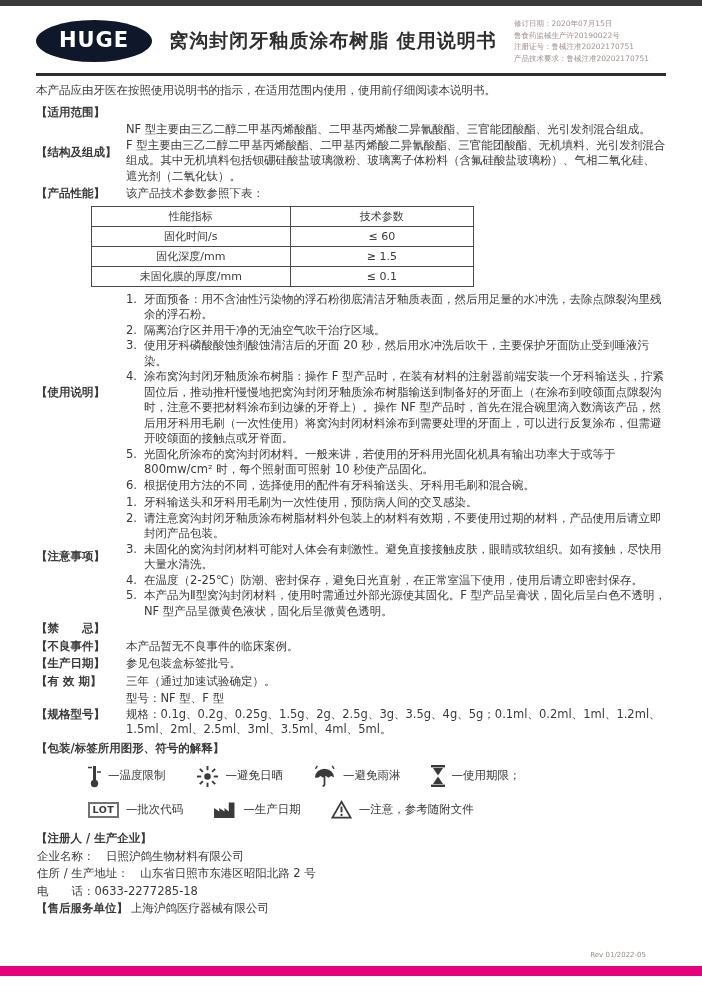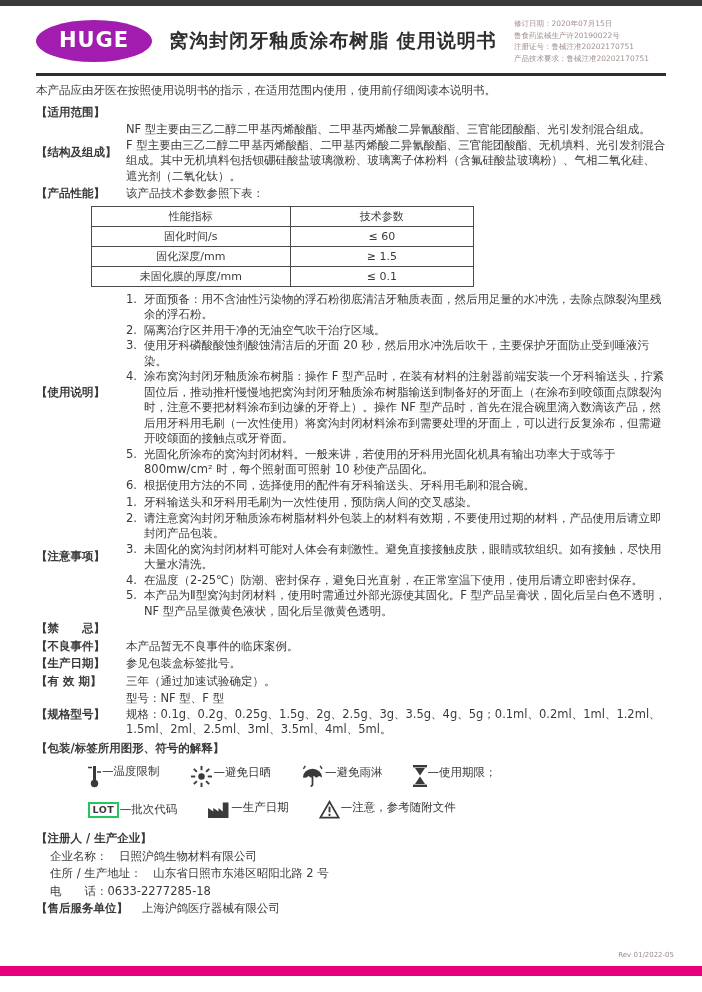--- a/index.html
+++ b/index.html
@@ -7,21 +7,21 @@
     width:702px;height:992px;position:relative;overflow:hidden;
     background:#ffffff;color:#3a3a3a;
     font-family:"DejaVu Sans","Liberation Sans",sans-serif;
     font-size:11.5px;line-height:15.5px;
   }
   .top-strip{position:absolute;top:0;left:0;width:702px;height:6px;background:#3a3a3a;}
   .page{padding:14px 36px 0 36px;}
   
   .header{display:flex;align-items:center;margin-top:4px;}
   .logo{
-    width:116px;height:42px;border-radius:50%;background:#a21caf;
+    width:116px;height:42px;border-radius:50%;background:#0f172a;
     display:flex;align-items:center;justify-content:center;flex-shrink:0;
   }
   .logo span{color:#fff;font-weight:bold;font-size:21px;letter-spacing:1px;}
   .title{flex:1;text-align:center;font-size:19px;font-weight:bold;color:#2e2e2e;letter-spacing:1px;}
   .meta{width:152px;flex-shrink:0;font-size:7.5px;line-height:11.5px;color:#a38f8f;}
   .divider{border-top:3px solid #2e2e2e;margin-top:9px;}
   .intro{margin:7px 0 6px 0;}
   
   p{margin:0;}
   .sec{display:flex;margin-bottom:2px;align-items:center;}
@@ -31,32 +31,32 @@
   .li .n{width:18px;flex-shrink:0;}
   .li .t{flex:1;}
   
   table.perf{border-collapse:collapse;margin:4px 0 5px 55px;width:383px;font-size:11px;}
   table.perf th,table.perf td{
     border:1.5px solid #4a4a4a;text-align:center;padding:1px 6px;line-height:17px;font-weight:normal;
   }
   
   .fullsec-label{font-weight:bold;margin:3px 0 8px 0;}
   .symrow{display:flex;align-items:center;margin:0 0 12px 52px;column-gap:30px;}
-  .sym{display:inline-flex;column-gap:1px;}
+  .sym{display:inline-flex;align-items:center;column-gap:7px;}
   .sym svg{display:block;}
   .lotbox{
-    border:2px solid #22c55e;font-weight:bold;font-size:9.5px;line-height:12px;
+    border:2px solid #737373;font-weight:bold;font-size:9.5px;line-height:12px;
     padding:0 2.5px;letter-spacing:.5px;
   }
   
-  .reg-lines{margin-left:14px;}
+  .reg-lines{margin-left:1px;}
   .reg-lines p{margin-bottom:2px;}
-  .aftersale{display:flex;column-gap:14px;margin-top:2px;}
+  .aftersale{display:flex;column-gap:3px;margin-top:2px;}
   .aftersale .lb{font-weight:bold;}
-  .rev{position:absolute;right:28px;top:948px;font-size:7px;color:#9a8a8a;}
+  .rev{position:absolute;right:56px;top:948px;font-size:7px;color:#9a8a8a;}
   .footer-bar{position:absolute;left:0;top:966px;width:702px;height:10px;background:#E6007E;}
 </style>
 </head>
 <body>
 
 <div class="top-strip"></div>
 
 <div class="page">
 
   <div class="header">

